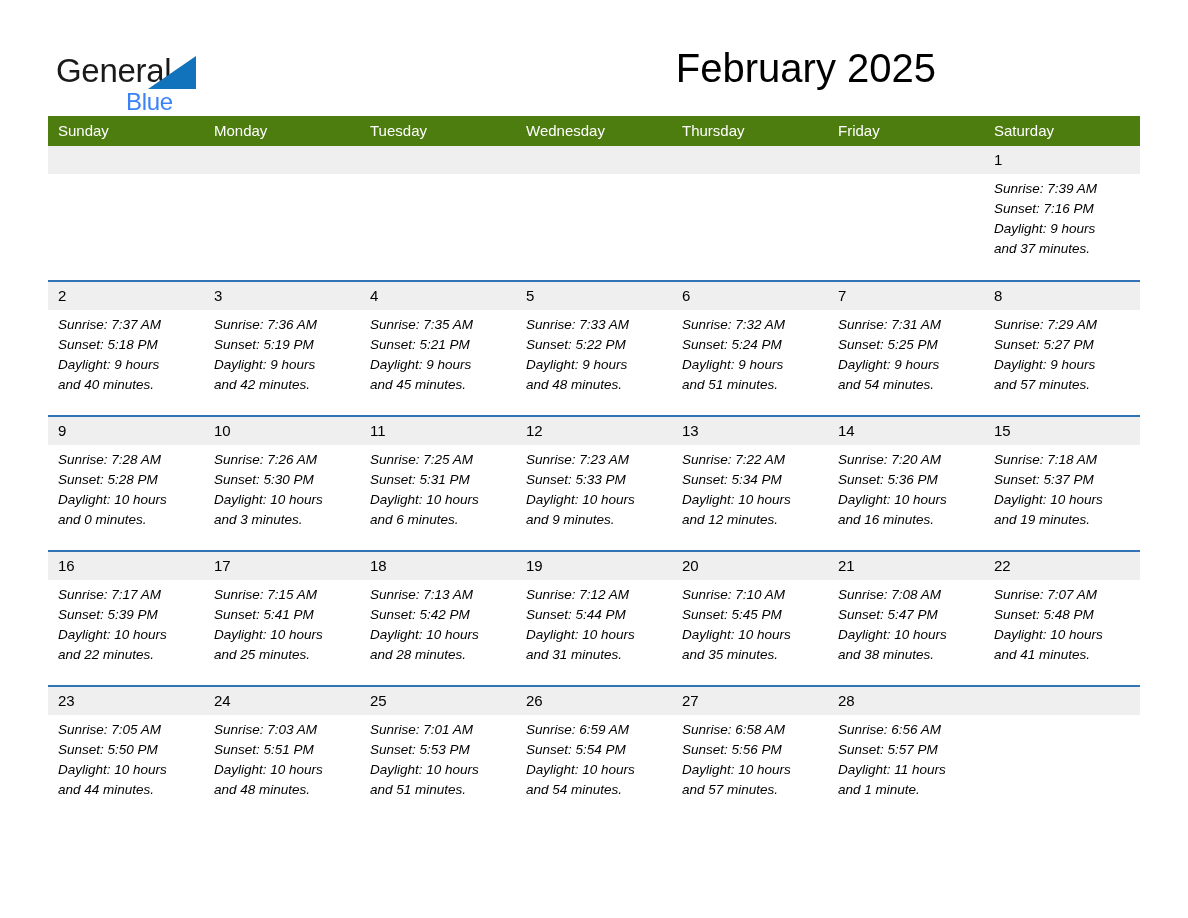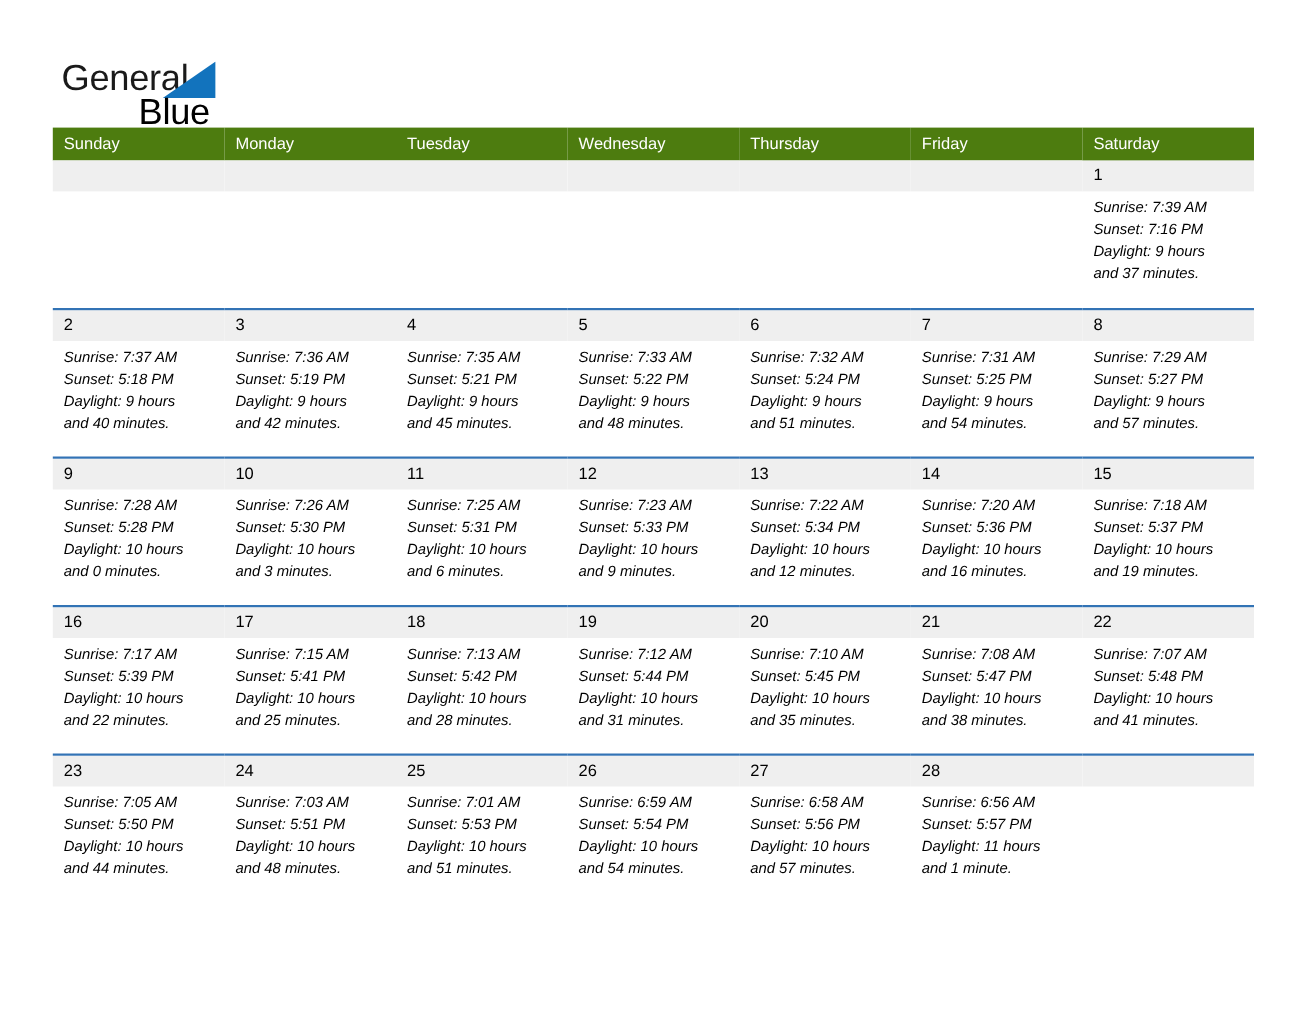--- a/index.html
+++ b/index.html
@@ -45,23 +45,23 @@
     font-size: 33px;
     line-height: 38px;
     color: #1a1a1a;
     letter-spacing: -0.3px;
     font-weight: 400;
   }
   .brand-blue {
     position: absolute;
     left: 78px;
     top: 39px;
-    font-size: 33px;
+    font-size: 24px;
     line-height: 38px;
-    color: #000000;
+    color: #3b82f6;
     letter-spacing: -0.3px;
     font-weight: 400;
   }
   .brand-triangle {
     position: absolute;
     left: 100px;
     top: 12px;
     width: 48px;
     height: 33px;
   }
@@ -156,20 +156,21 @@
       <span class="brand-general">General</span>
       <span class="brand-triangle">
         <svg width="48" height="33" viewBox="0 0 48 33" xmlns="http://www.w3.org/2000/svg">
           <polygon points="0,33 48,33 48,0" fill="#1273bd"></polygon>
         </svg>
       </span>
       <span class="brand-blue">Blue</span>
     </div>
 
     <div class="title-block">
+      <h1 class="cal-title">February 2025</h1>
     </div>
 
   </div>
 
   <table class="calendar">
     <colgroup>
       <col>
         <col>
         <col>
         <col>

